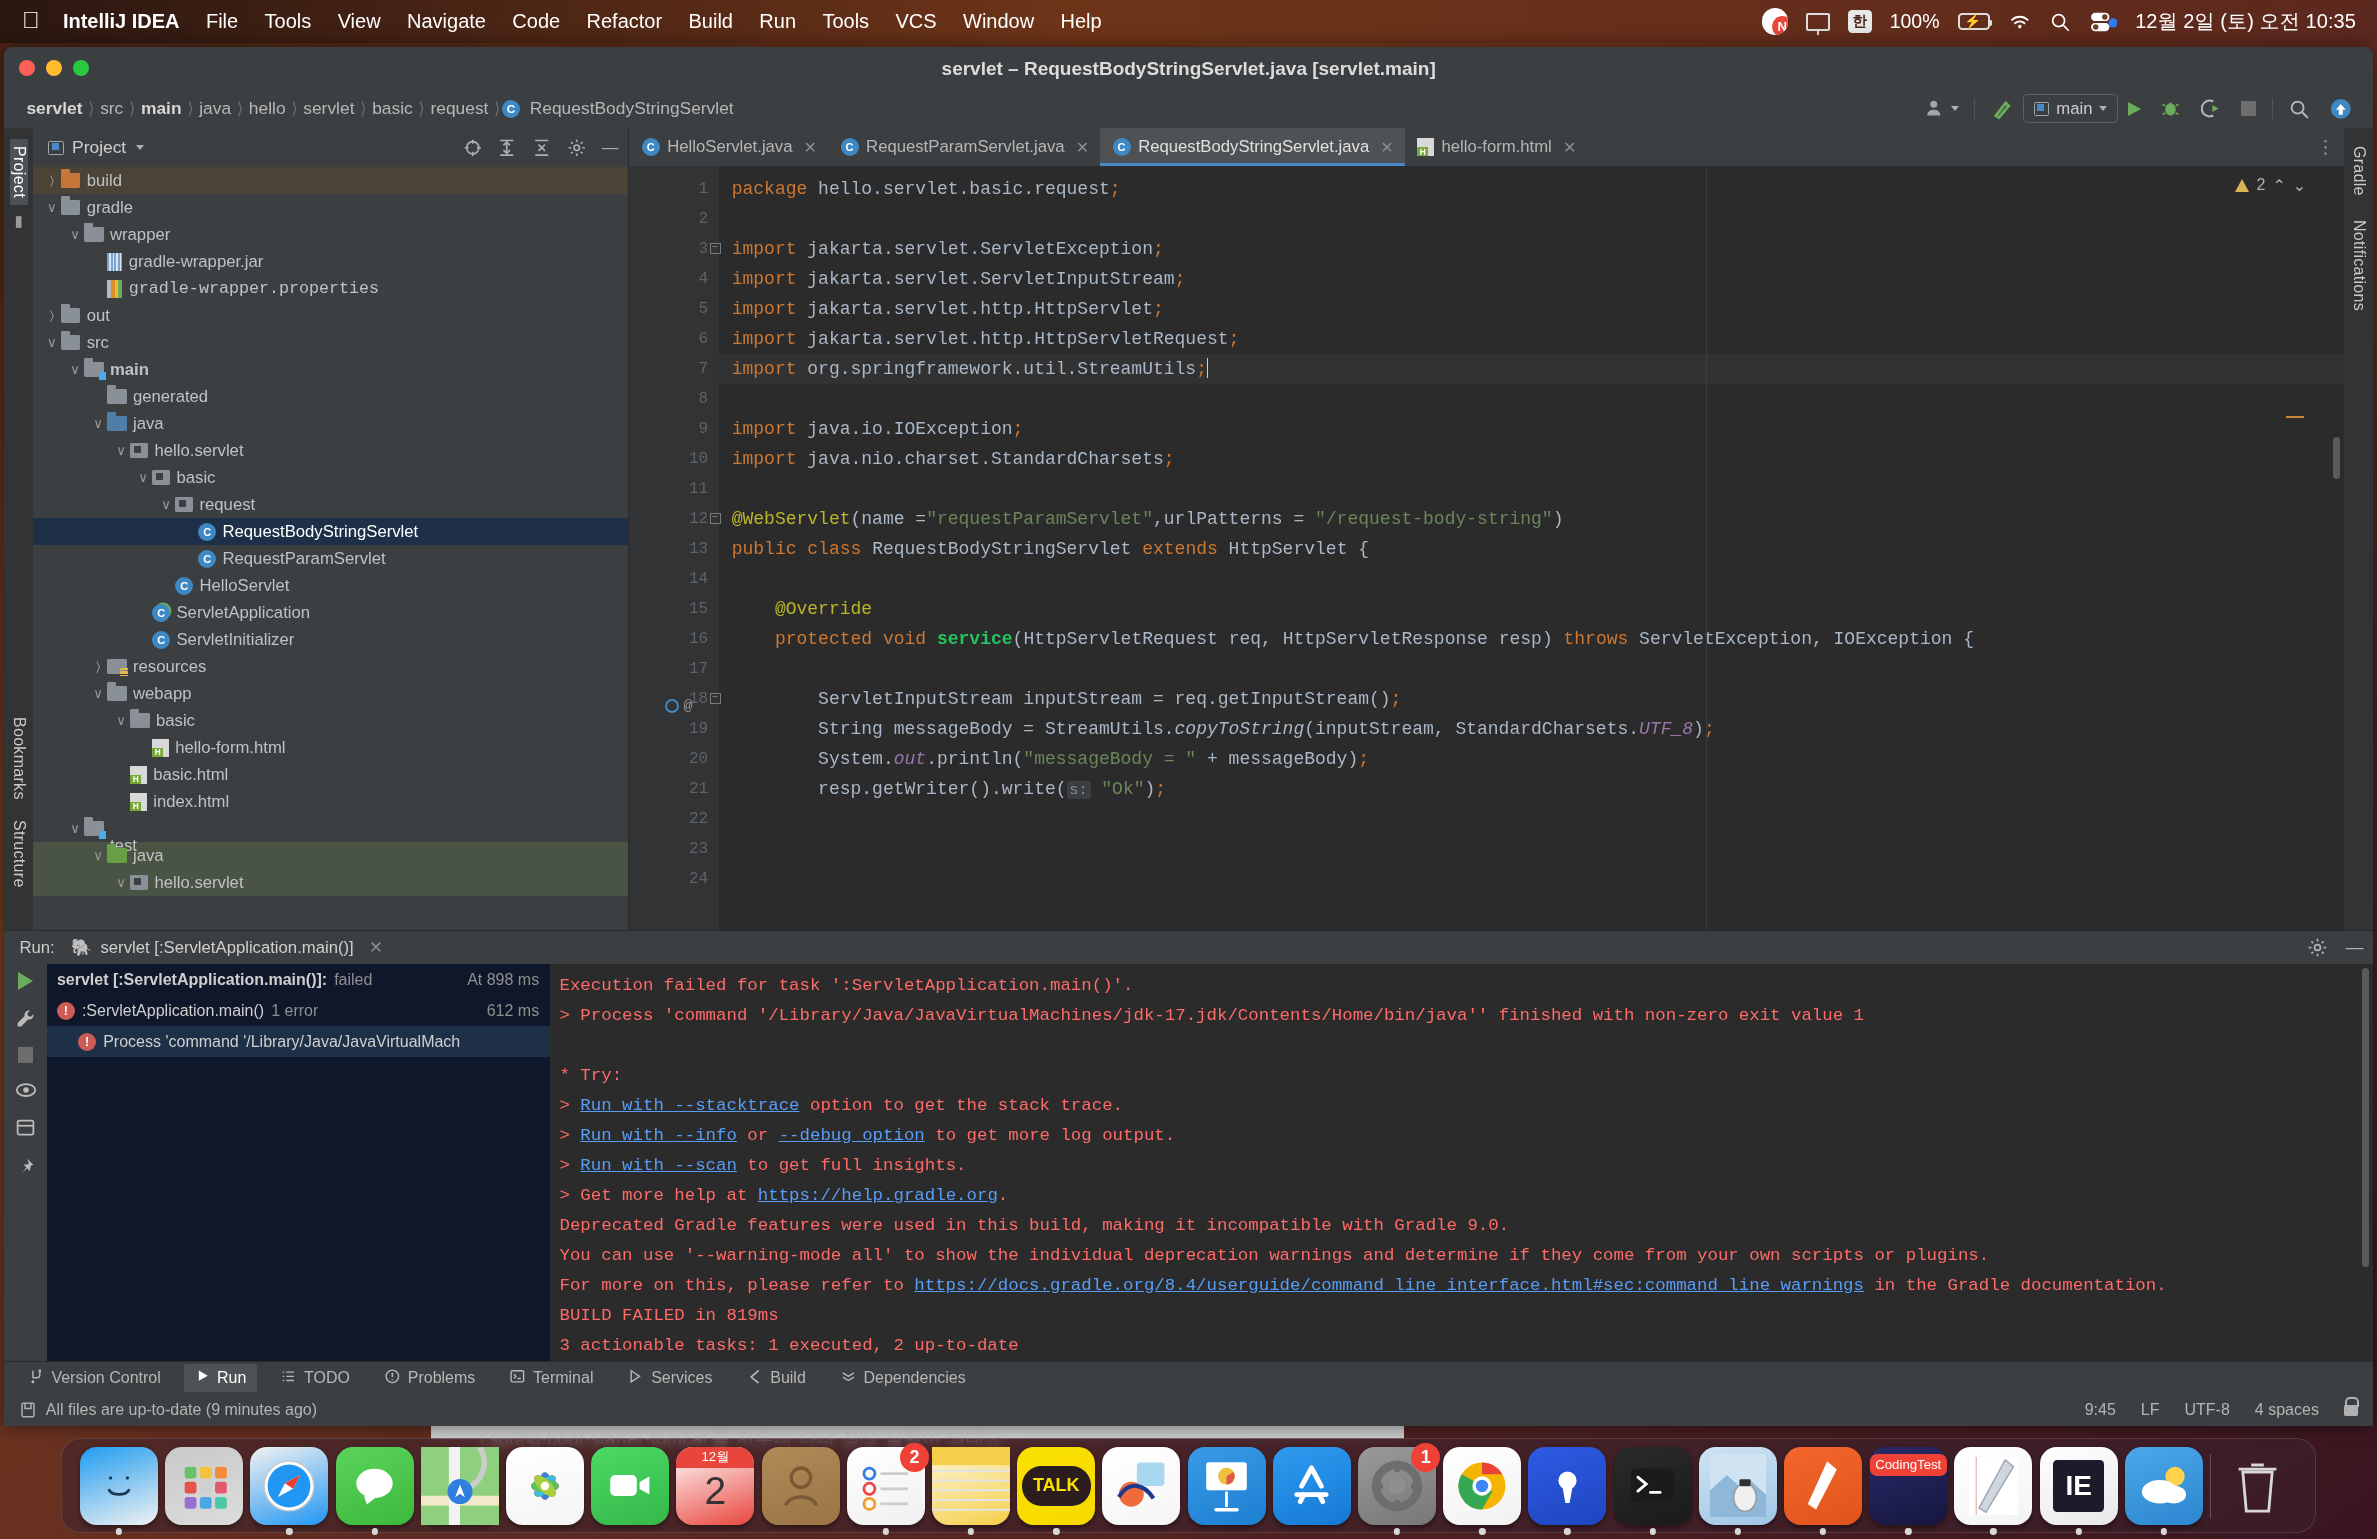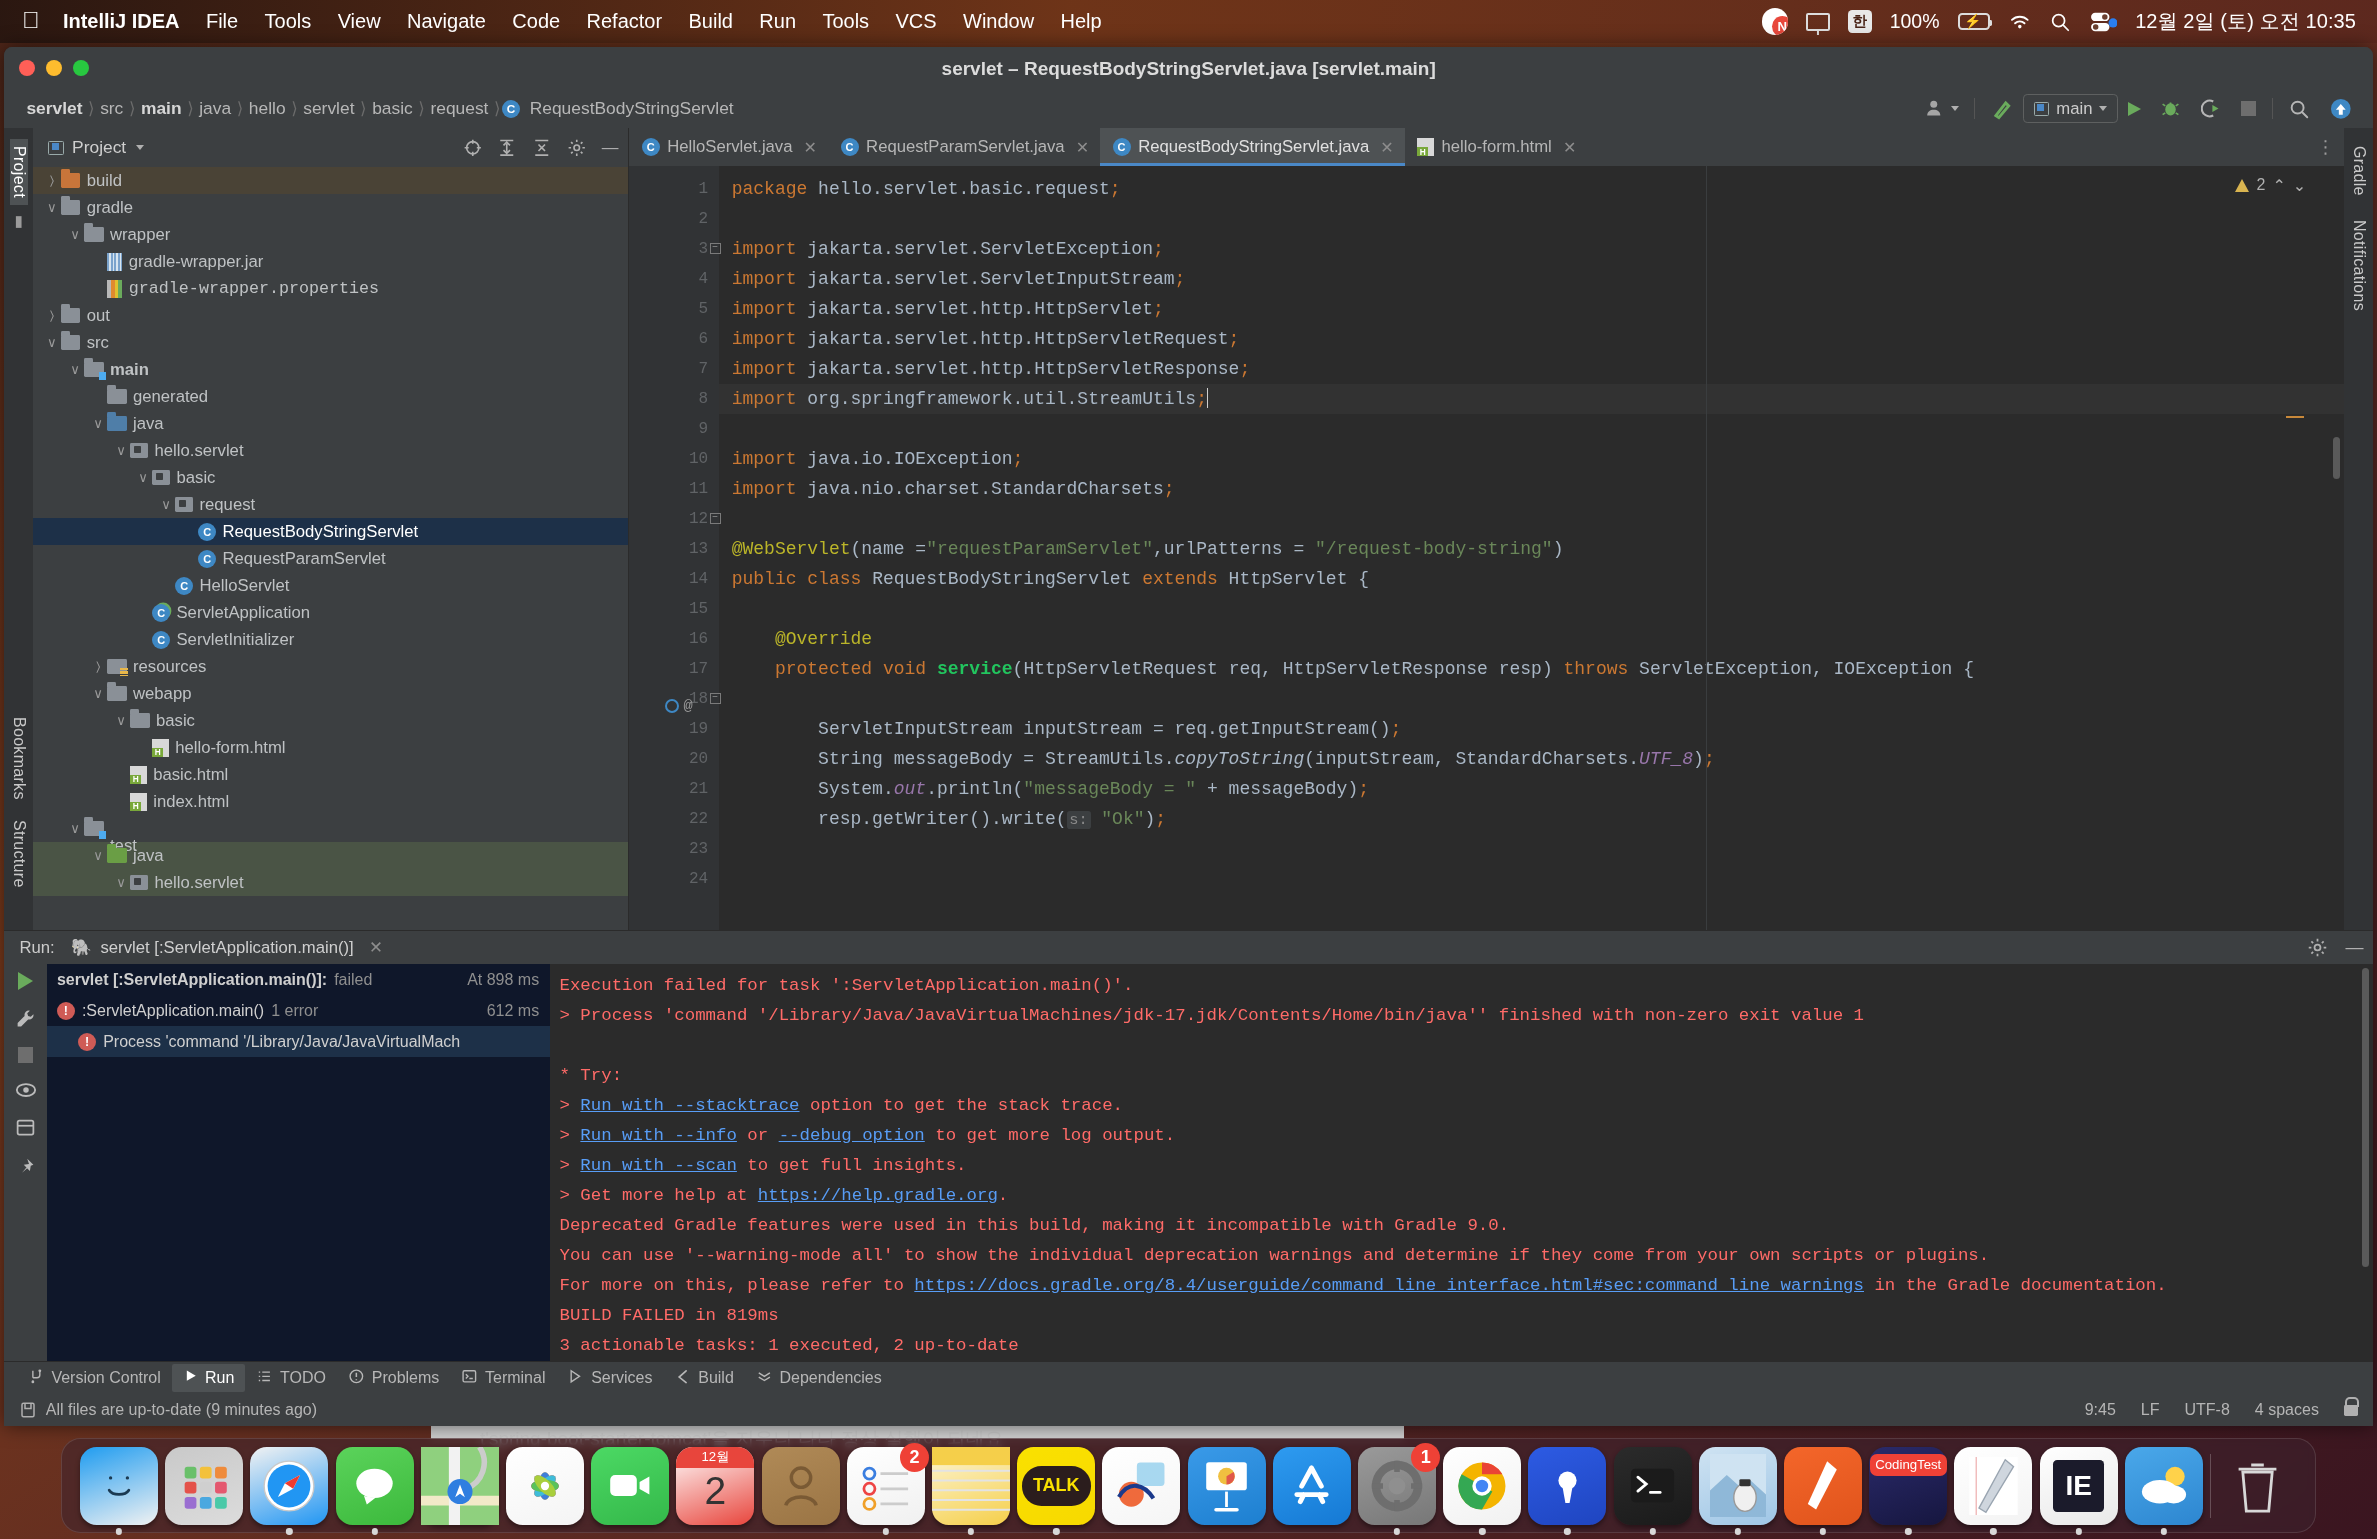--- a/index.html
+++ b/index.html
@@ -178,21 +178,21 @@
   .rt-dim { color: #8f8f8f; margin-left: 7px; }
   .rt-ms { margin-left: auto; color: #8f8f8f; padding-right: 11px; }
   #console { flex: 1; background: #2b2b2b; overflow: hidden; padding: 7px 0 0 8.3px; min-width: 0; position: relative;}
   .co { font-family: "Liberation Mono", monospace; font-size: 17.4px; line-height: 30px;
     color: #ff6b68; white-space: pre; }
   .lnk { color: #589df6; text-decoration: underline; }
   #conscroll { position: absolute; right: 4.2px; top: 4.2px; width: 7px; bottom: 28px; }
   #conscroll i { position:absolute; top:0; width:7px; height:299px; background:#5a5a5a; border-radius:3.5px; display:block;}
   
   #bottombar { height: 33px; background: #3c3f41; display: flex; align-items: center; padding-left: 12.5px;
-    flex: 0 0 33px; gap: 0; border-top: 0.7px solid #2b2b2b;}
+    flex: 0 0 33px; gap: 12px; border-top: 0.7px solid #2b2b2b;}
   .bb { display: flex; align-items: center; gap: 7px; color: #b7b7b7; font-size: 16px; padding: 4.2px 11px; border-radius: 2.1px;}
   .bb.on { background: #4e5254; color: #fff; }
   
   #statusbar { height: 32px; background: #3c3f41; display: flex; align-items: center;
     padding: 0 15.3px; flex: 0 0 32px; color: #b5b5b5; font-size: 16px; gap: 8.3px;}
   .sb-right { margin-left: auto; display: flex; align-items: center; gap: 25px; }
   .lock-ic { width: 14px; height: 11px; background: #b0b0b0; border-radius: 1.4px; position: relative; }
   .lock-ic::before { content:""; position:absolute; left:1.4px; top:-7.6px; width:9.7px; height:8.3px;
     border: 2.1px solid #b0b0b0; border-bottom:0; border-radius:4.9px 4.9px 0 0;}
   
@@ -581,21 +581,20 @@
             <div class="gl">24</div>
           </div>
         <div id="codearea">
           <div class="vrule" style="left:987px"></div>
         <div class="cl"><span class="kw">package</span> hello.servlet.basic.request<span class="kw">;</span></div>
             <div class="cl"></div>
             <div class="cl"><span class="kw">import</span> jakarta.servlet.ServletException<span class="kw">;</span></div>
             <div class="cl"><span class="kw">import</span> jakarta.servlet.ServletInputStream<span class="kw">;</span></div>
             <div class="cl"><span class="kw">import</span> jakarta.servlet.http.HttpServlet<span class="kw">;</span></div>
             <div class="cl"><span class="kw">import</span> jakarta.servlet.http.HttpServletRequest<span class="kw">;</span></div>
-            <div class="cl"><span class="kw">import</span> jakarta.servlet.http.HttpServletResponse<span class="kw">;</span></div>
             <div class="cl cur"><span class="kw">import</span> org.springframework.util.StreamUtils<span class="kw">;</span><span class="caret-bar"></span></div>
             <div class="cl"></div>
             <div class="cl"><span class="kw">import</span> java.io.IOException<span class="kw">;</span></div>
             <div class="cl"><span class="kw">import</span> java.nio.charset.StandardCharsets<span class="kw">;</span></div>
             <div class="cl"></div>
             <div class="cl"><span class="ann">@WebServlet</span>(name =<span class="str">"requestParamServlet"</span>,urlPatterns = <span class="str">"/request-body-string"</span>)</div>
             <div class="cl"><span class="kw">public</span> <span class="kw">class</span> RequestBodyStringServlet <span class="kw">extends</span> HttpServlet {</div>
             <div class="cl"></div>
             <div class="cl">    <span class="ann">@Override</span></div>
             <div class="cl">    <span class="kw">protected</span> <span class="kw">void</span> <span class="mth" style="font-weight:bold">service</span>(HttpServletRequest req, HttpServletResponse resp) <span class="kw">throws</span> ServletException, IOException {</div>

